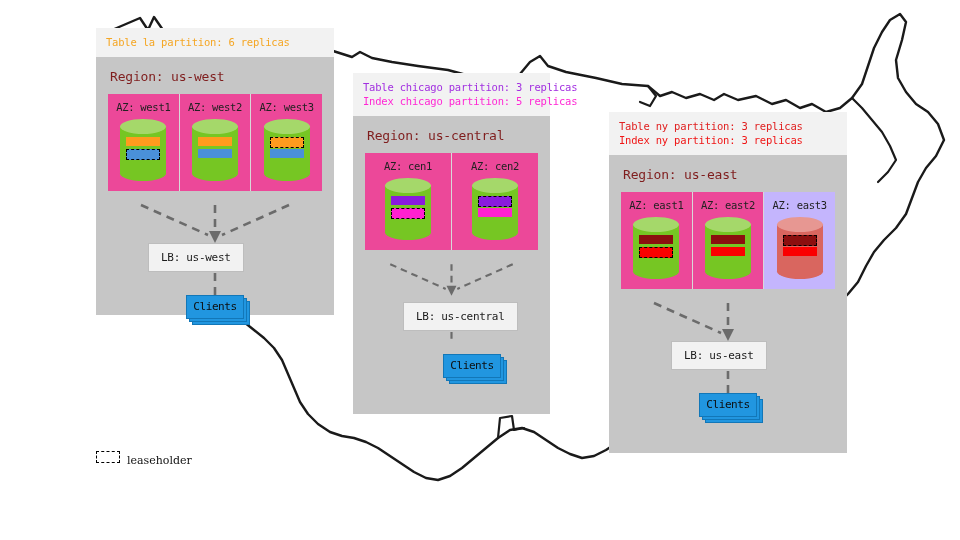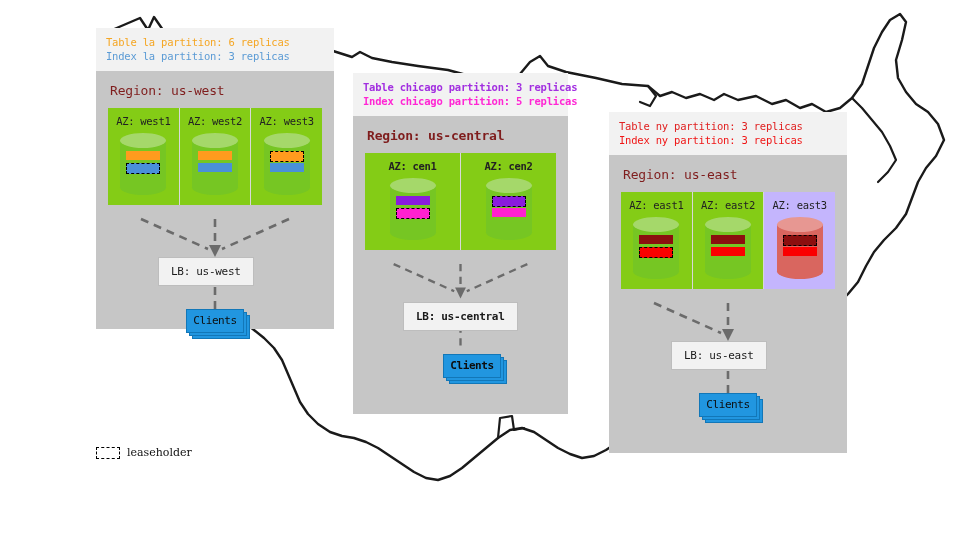--- a/index.html
+++ b/index.html
@@ -51,21 +51,21 @@
     padding: 12px 0 10px 14px;
     letter-spacing: -0.2px;
   }
 
   .az-strip {
     display: flex;
     margin: 0 12px;
     background: #f2f2f2;
   }
   .az-cell {
-    background: #84cc16;
+    background: #ec4899;
     flex: 1;
     padding: 7px 0 10px 0;
     text-align: center;
     border-right: 1px solid #d8d8d8;
     position: relative;
   }
   .az-cell:last-child { border-right: none; }
   .az-cell.failed { background: #c4b5fd; border-right: none; }
   .az-label {
     font-size: 10.5px;
@@ -189,20 +189,21 @@
   #legend .swatch {
     width: 24px;
     height: 12px;
     border: 1.6px dashed #000;
     box-sizing: border-box;
   }
   #legend .legend-text {
     font-family: "DejaVu Serif", "Liberation Serif", serif;
     font-size: 11px;
     color: #111;
+    margin-top: 8px;
   }
 </style>
 </head>
 <body>
 
 <svg id="map-layer" viewBox="0 0 960 540" xmlns="http://www.w3.org/2000/svg">
   <path fill="none" stroke="#1a1a1a" stroke-width="2.4" stroke-linejoin="round" stroke-linecap="round" d="M112,30 L140,18 L148,30 L154,17 L163,30 L200,32 L248,38
            L300,44 L330,50 L352,57 L360,52 L372,58 L392,62 L418,66
            L448,70 L470,76 L500,80 L520,74 L530,62 L540,56 L548,66
            L566,72 L596,78 L622,84 L648,86 L660,96 L672,92 L686,98
@@ -230,21 +231,20 @@
            L700,410 L692,420"></path>
   <path fill="none" stroke="#1a1a1a" stroke-width="2.2" stroke-linejoin="round" stroke-linecap="round" d="M648,86 L656,96 L650,106 L640,102"></path>
   <path fill="none" stroke="#1a1a1a" stroke-width="2.2" stroke-linejoin="round" stroke-linecap="round" d="M852,98 L862,108 L872,120 L882,132 L890,146 L896,160
            L888,172 L878,182"></path>
 </svg>
 
 <div class="region-panel" id="panel-west" style="left:96px; top:28px; width:238px;">
 
   <div class="region-header">
     <div class="hline" style="color:#f5a623">Table la partition: 6 replicas</div>
-    <div class="hline" style="color:#5b9bd5">Index la partition: 3 replicas</div>
   </div>
 
   <div class="region-body" style="height:258px;">
 
     <div class="region-title">Region: us-west</div>
 
     <div class="az-strip">
 
       <div class="az-cell">
         <span class="az-label">AZ: west1</span>
@@ -287,32 +287,32 @@
     </div>
 
     <svg class="conn" viewBox="0 0 238 258">
       <path fill="none" stroke="#6b6b6b" stroke-width="2.6" stroke-dasharray="8,6" d="M45,148 L112,178"></path>
       <path fill="none" stroke="#6b6b6b" stroke-width="2.6" stroke-dasharray="8,6" d="M119,148 L119,176"></path>
       <path fill="none" stroke="#6b6b6b" stroke-width="2.6" stroke-dasharray="8,6" d="M193,148 L126,178"></path>
       <path fill="#6b6b6b" d="M119,186 L113,174 L125,174 Z"></path>
       <path fill="none" stroke="#6b6b6b" stroke-width="2.6" stroke-dasharray="8,6" d="M119,216 L119,238"></path>
     </svg>
 
-    <div class="lb-box" style="left:62px; top:186px;text-align:center;">LB: us-west</div>
+    <div class="lb-box" style="left:52px; top:186px;text-align:center;">LB: us-west</div>
 
     <div class="clients" style="left:90px; top:238px;">
       <div class="sheet s3"></div>
       <div class="sheet s2"></div>
       <div class="sheet s1"></div>
       <div class="label">Clients</div>
     </div>
   </div>
 </div>
 
-<div class="region-panel" id="panel-central" style="left:353px; top:73px; width:215px;font-weight:bold;">
+<div class="region-panel" id="panel-central" style="left:353px; top:73px; width:197px;">
 
   <div class="region-header">
     <div class="hline" style="color:#a22fe0">Table chicago partition: 3 replicas</div>
     <div class="hline" style="color:#ff26d4">Index chicago partition: 5 replicas</div>
   </div>
 
   <div class="region-body" style="height:298px;">
 
     <div class="region-title">Region: us-central</div>
 

